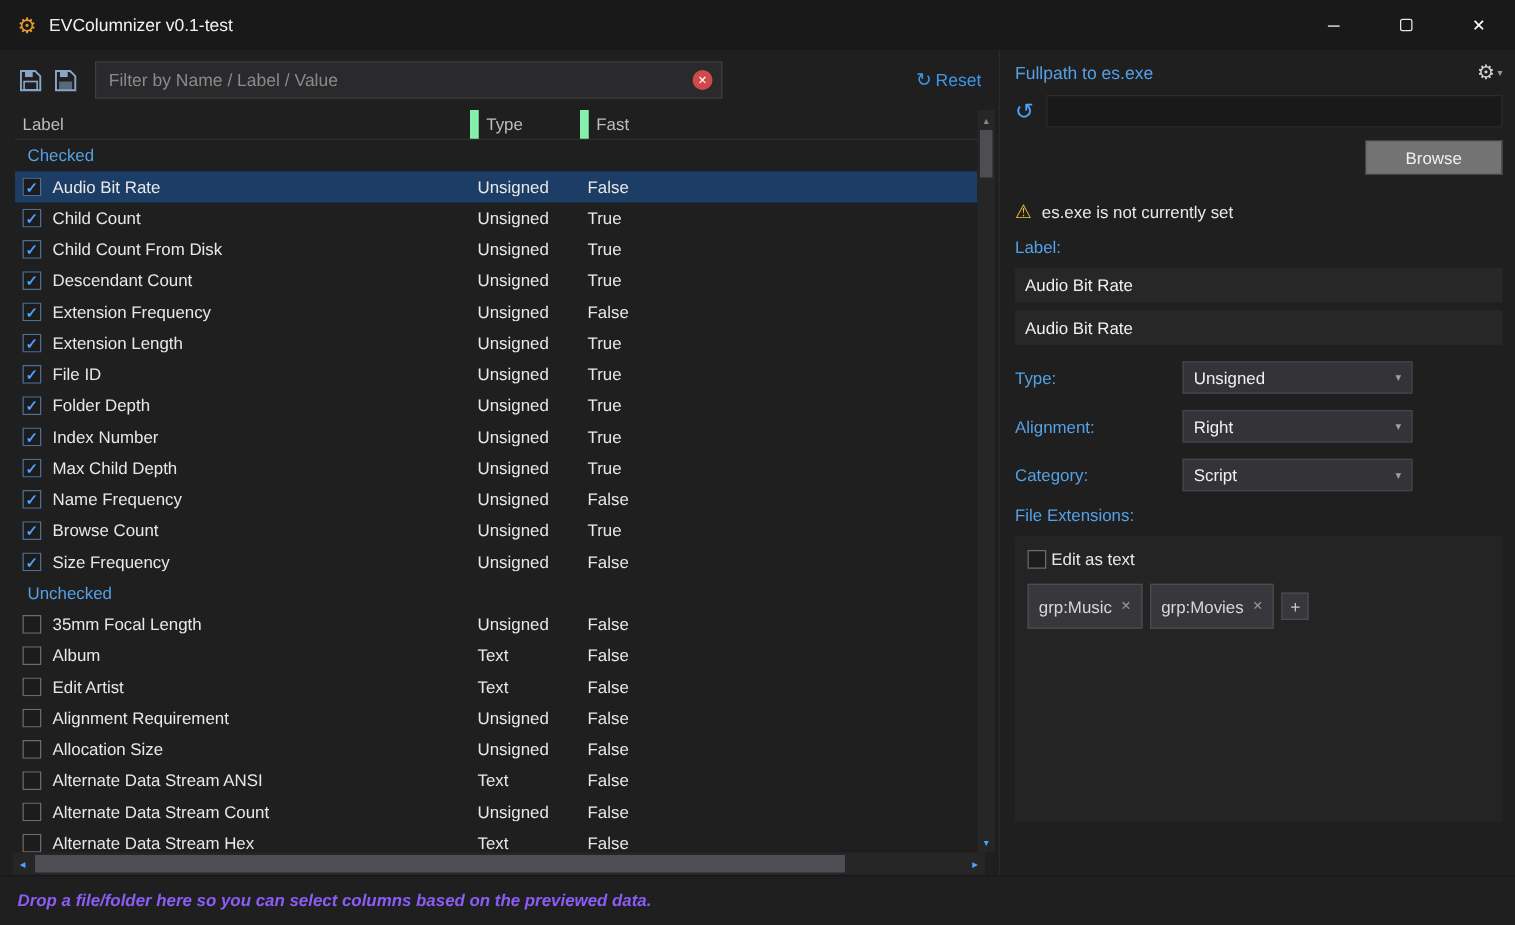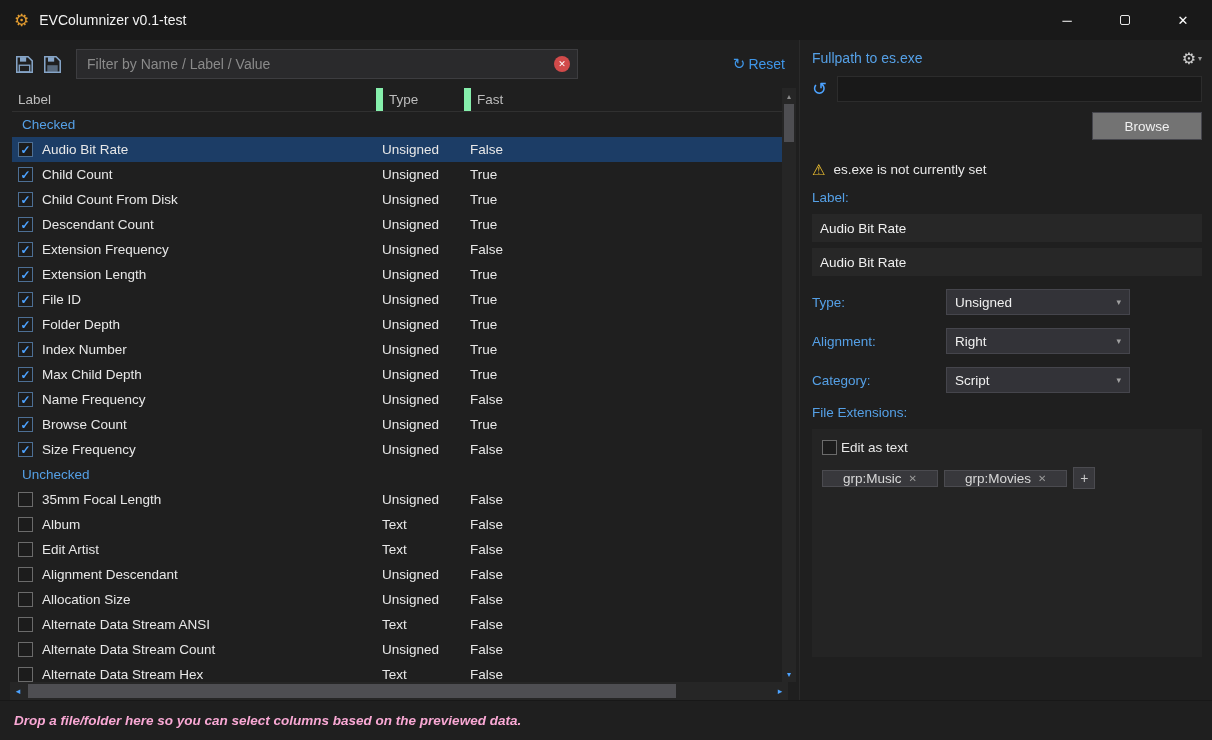--- a/index.html
+++ b/index.html
@@ -70,25 +70,25 @@
   .field-label { color: #55a0e6; margin-top: 12px; height: 18px; }
   .text-input { margin-top: 6px; width: 100%; height: 28px; background: #272727; border: none; color: #f0f0f0; padding: 0 8px; font-family: "Liberation Sans", sans-serif; font-size: 13.5px; outline: none; display: block; }
   .dd-row { display: flex; align-items: center; margin-top: 13px; }
   .dd-row:first-of-type { margin-top: 12px; }
   .dd-label { width: 134px; color: #55a0e6; }
   .dropdown { width: 184px; height: 26px; background: #333338; border: 1px solid #45454c; display: flex; align-items: center; padding: 0 8px; color: #f0f0f0; }
   .dd-chevron { margin-left: auto; color: #a0a0a0; font-size: 9px; }
   .fe-box { margin-top: 6px; background: #242424; height: 228px; padding: 8px 10px; }
   .eat-row { display: flex; align-items: center; gap: 4px; height: 20px; }
   .chips { display: flex; align-items: center; gap: 6px; margin-top: 10px; }
-  .chip { display: flex; align-items: center; gap: 7px; background: #38383c; border: 1px solid #4b4b50; height: 17px; padding: 0 20px; color: #d8d8d8; }
+  .chip { display: flex; align-items: center; gap: 7px; background: #38383c; border: 1px solid #4b4b50; height: 36px; padding: 0 8px; color: #d8d8d8; }
   .chip-x { color: #9a9a9a; font-size: 10px; }
   .chip-add { width: 22px; height: 22px; background: #38383c; border: 1px solid #4b4b50; display: flex; align-items: center; justify-content: center; color: #c8c8c8; font-size: 14px; }
   
-  .statusbar { height: 40px; display: flex; align-items: center; padding-left: 14px; border-top: 1px solid #181818; font-style: italic; font-weight: bold; color: #f9a8d4; text-align: right; }
+  .statusbar { height: 40px; display: flex; align-items: center; padding-left: 14px; border-top: 1px solid #181818; font-style: italic; font-weight: bold; color: #8b5cf6; text-align: right; }
 </style>
 </head>
 <body>
 
 <div class="titlebar">
   <span class="app-icon">⚙</span>
   <span class="title">EVColumnizer v0.1-test</span>
   <div class="win-controls">
     <div class="win-btn">
         <span>─</span>
@@ -282,21 +282,21 @@
                 <span class="cbx"></span>
                 <span>Edit Artist</span>
               </div>
               <div class="cell">Text</div>
               <div class="cell">False</div>
               <div class="cell"></div>
             </div>
             <div class="trow">
               <div class="cell label-cell">
                 <span class="cbx"></span>
-                <span>Alignment Descendant</span>
+                <span>Alignment Requirement</span>
               </div>
               <div class="cell">Unsigned</div>
               <div class="cell">False</div>
               <div class="cell"></div>
             </div>
             <div class="trow">
               <div class="cell label-cell">
                 <span class="cbx"></span>
                 <span>Allocation Size</span>
               </div>

